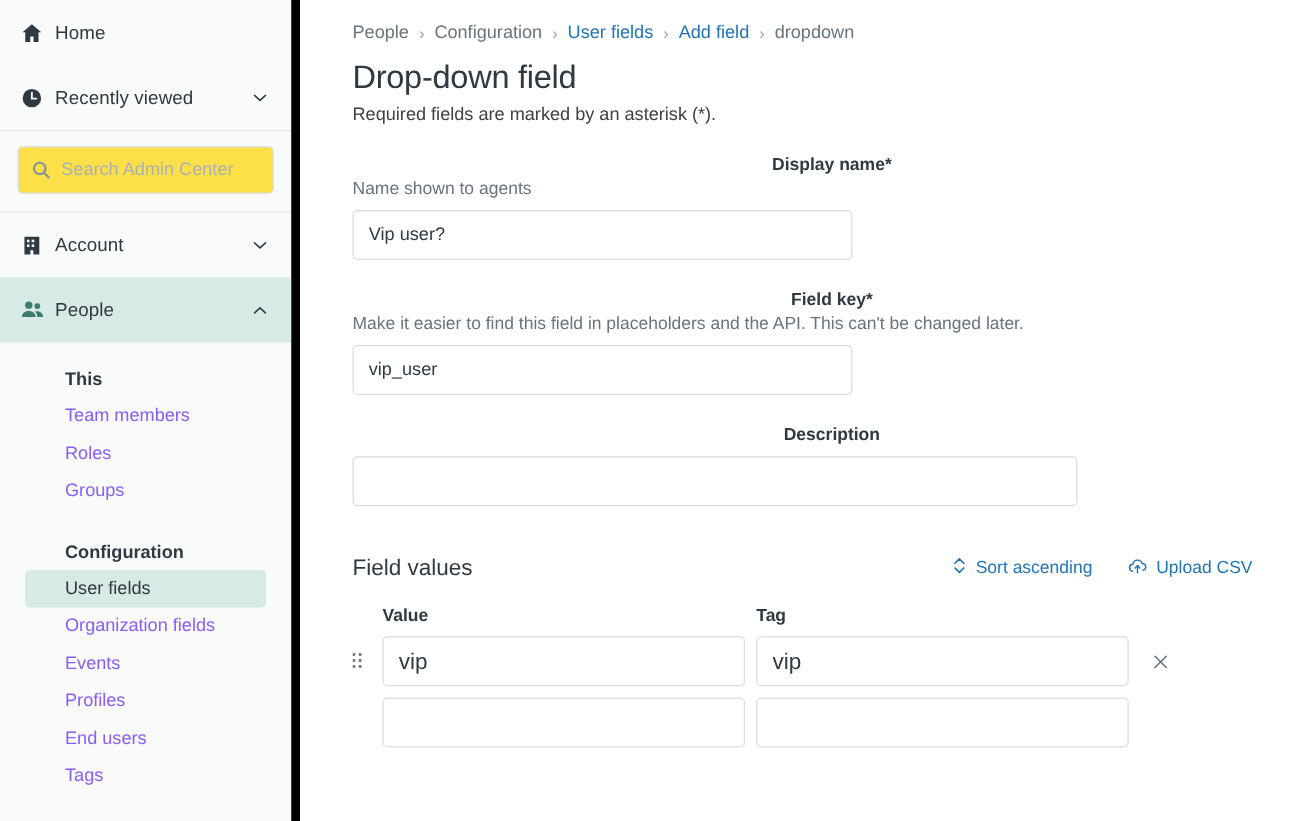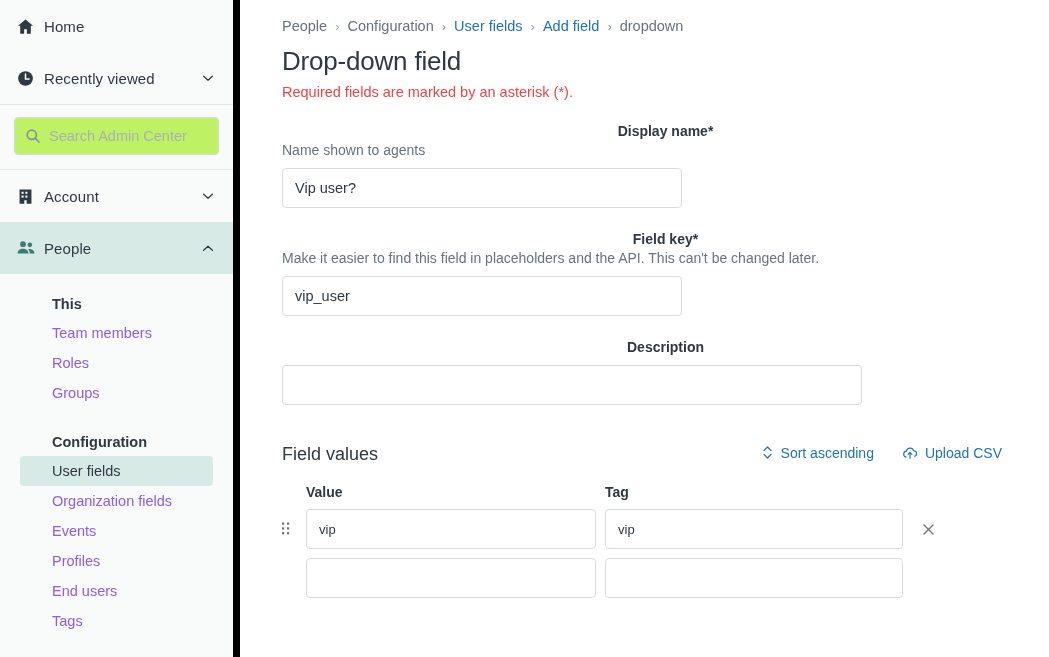--- a/index.html
+++ b/index.html
@@ -40,21 +40,21 @@
   .nav-row .chev { width: 16px; color: #2f3941; display:flex; align-items:center;}
   .nav-row.active { background: #d7eae5; }
   .nav-row.active .ic { color: #3b7d73; }
 
   .sep { height: 1px; background: #e4e6e7; width: 100%; }
 
   .search-wrap { padding: 12px 14px 14px 14px; }
   .search-box {
     display: flex; align-items: center;
     height: 38px;
-    background: #bef264;
+    background: #fde047;
     border: 1px solid #d8dcde;
     border-radius: 4px;
     padding: 0 10px;
   }
   .search-box .sic { color: #87929d; display: flex; align-items: center; margin-right: 8px;}
   .search-box input {
     border: 0; outline: 0; width: 100%;
     font-size: 14.5px; font-family: inherit;
     color: #2f3941; background: transparent;
   }
@@ -94,21 +94,21 @@
   .crumbs .link { color: #1f73b7; cursor: pointer; }
   .crumbs .plain { color: #68737d; }
 
   h1.page-title {
     font-size: 26px; font-weight: normal;
     color: #2f3941; letter-spacing: -.2px;
     margin-bottom: 7px;
   }
   .subtitle { font-size: 14.5px; color: #2f3941; }
 
-  .req-note { font-size: 14.5px; color: #ef4444; }
+  .req-note { font-size: 14.5px; color: #404040; }
 
   .field { margin-top: 23px; }
   .field .flabel { font-size: 14px; font-weight: bold; color: #2f3941; text-align: center; }
   .field .fhint { font-size: 14px; color: #68737d; margin-top: 3px; }
   .field input.txt, .field .ta {
     display: block;
     margin-top: 10px;
     height: 40px;
     border: 1px solid #d8dcde;
     border-radius: 4px;
@@ -141,21 +141,21 @@
   .drag {
     width: 24px; flex: 0 0 24px;
     display: flex; align-items: center; justify-content: flex-start;
     color: #68737d; cursor: grab;
   }
   .vrow input.cell {
     height: 40px;
     border: 1px solid #d8dcde;
     border-radius: 4px;
     background: #fff;
-    font-size: 13px; font-family: inherit; color: #2f3941;
+    font-size: 18px; font-family: inherit; color: #2f3941;
     padding: 0 12px; outline: none;
   }
   .cell-value { width: 290px; }
   .cell-tag  { width: 298px; margin-left: 9px; }
   .rm {
     width: 34px; flex: 0 0 34px;
     display: flex; align-items: center; justify-content: center;
     color: #68737d; cursor: pointer; margin-left: 8px;
   }
   .rm-spacer { width: 34px; flex: 0 0 34px; margin-left: 8px; }

